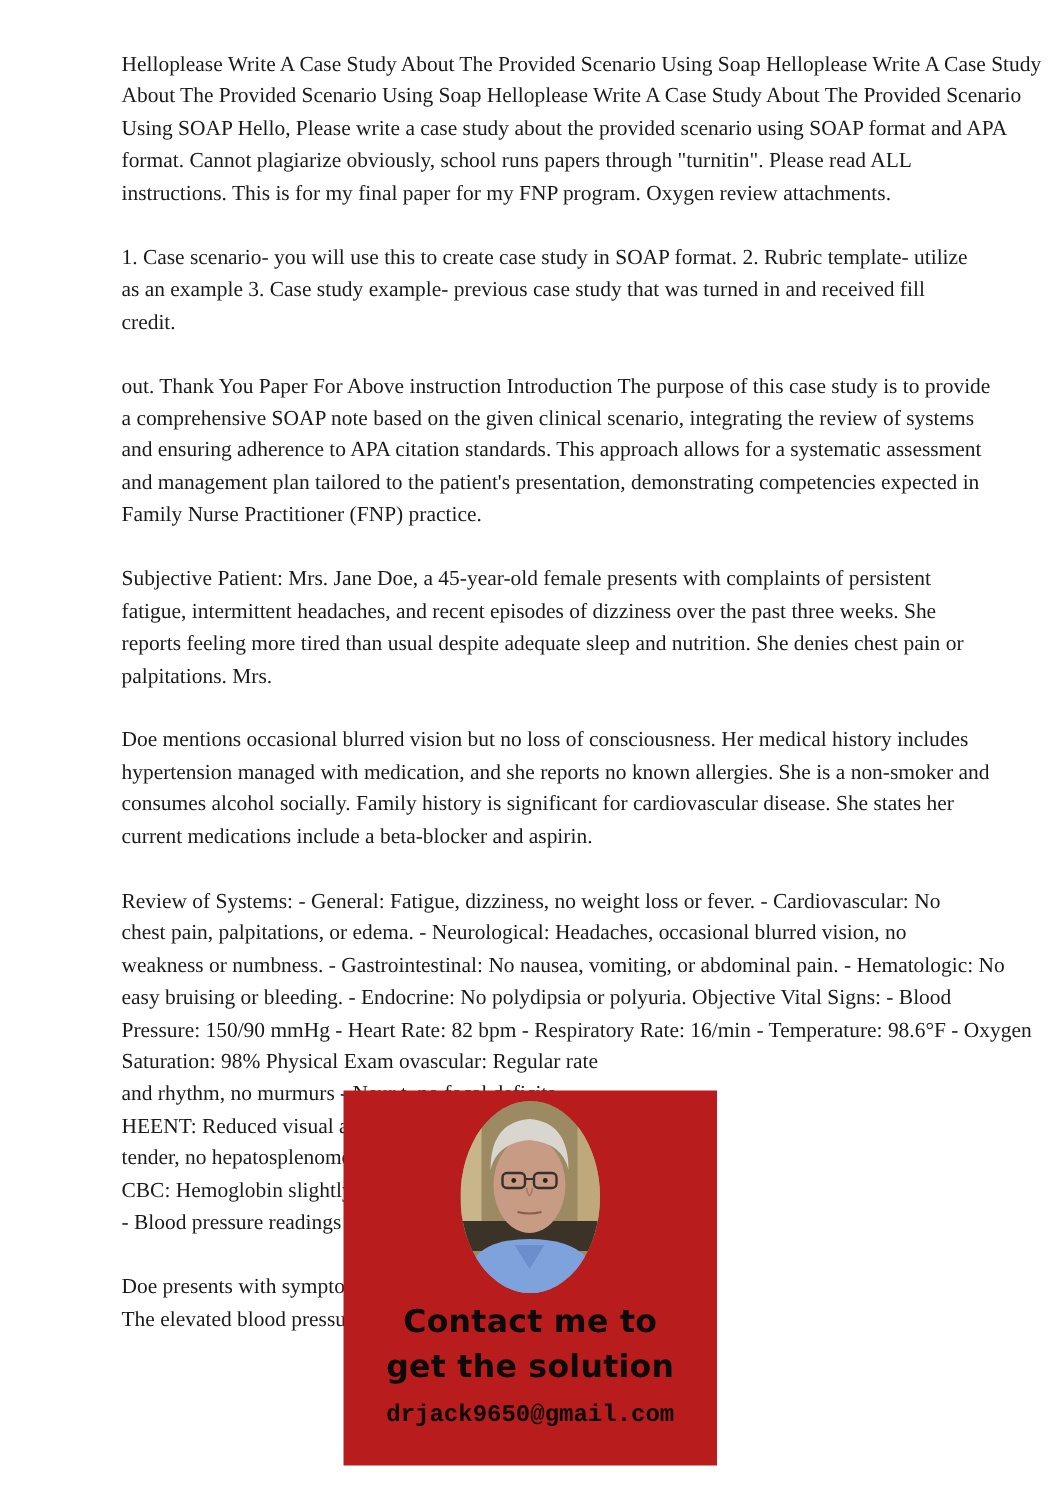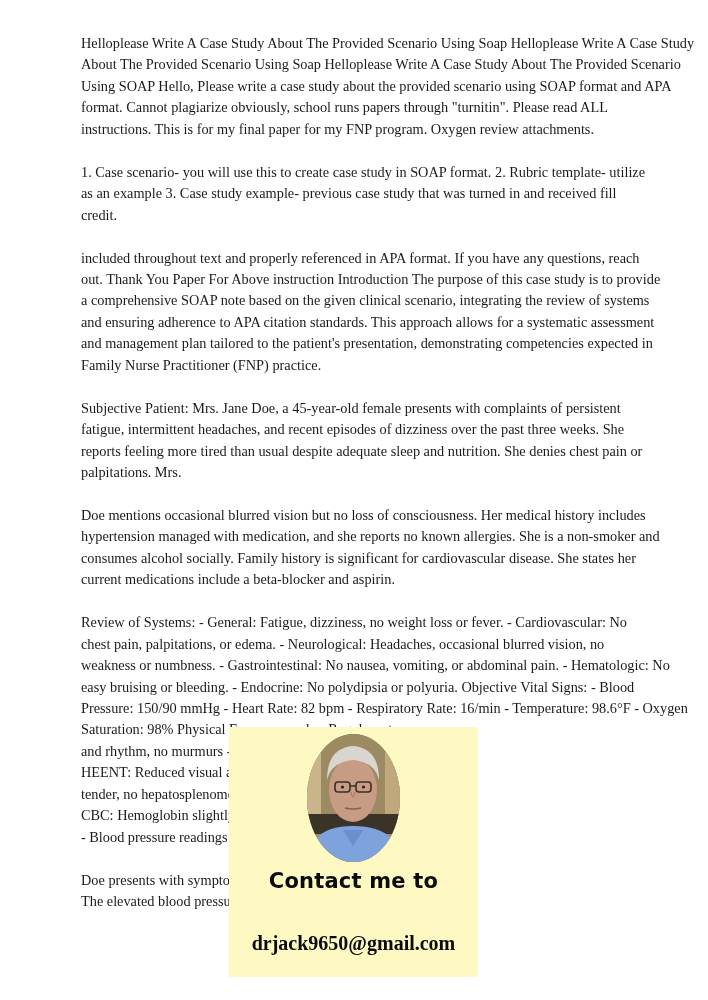--- a/index.html
+++ b/index.html
@@ -6,58 +6,57 @@
     body { width: 708px; height: 1000px; position: relative; overflow: hidden; }
     .page {
       position: absolute; left: 48px; top: 33px; width: 622px;
       font-family: "Liberation Serif", "DejaVu Serif", serif;
       font-size: 14.3px; line-height: 21.45px; color: #1a1a1a; margin-left: 33px;
     }
     .para { margin: 0 0 21.45px 0; }
     .line { display: block; white-space: nowrap; }
     .overlay {
       position: absolute; left: 229px; top: 727px; width: 249px; height: 250px;
-      background: #fef9c3;
+      background: #b91c1c;
     }
     .portrait {
       position: absolute; left: 78px; top: 7px; width: 93px; height: 128px;
       border-radius: 50%; overflow: hidden; background: #8a7a5a;
     }
     .portrait svg { display: block; width: 100%; height: 100%; }
     .cta {
       position: absolute; left: 0; width: 100%; text-align: center;
       font-family: "DejaVu Sans", "Liberation Sans", sans-serif; font-weight: bold;
       font-size: 21px; line-height: 30px; color: #0b0b0b; letter-spacing: 0.2px;
     }
     .cta1 { top: 139px; }
     .cta2 { top: 169px; }
     .email {
       position: absolute; left: 0; width: 100%; top: 203px; text-align: center;
-      font-family: Liberation Serif, serif; font-weight: bold;
-      font-size: 20px; line-height: 26px; color: #0b0b0b;
+      font-family: Liberation Mono, monospace; font-weight: bold;
+      font-size: 16px; line-height: 26px; color: #0b0b0b;
     }
   </style>
 </head>
 <body>
 
 <div class="page" id="doc">
     <p class="para">
       <span class="line">Helloplease Write A Case Study About The Provided Scenario Using Soap Helloplease Write A Case Study</span>
       <span class="line">About The Provided Scenario Using Soap Helloplease Write A Case Study About The Provided Scenario</span>
       <span class="line">Using SOAP Hello, Please write a case study about the provided scenario using SOAP format and APA</span>
       <span class="line">format. Cannot plagiarize obviously, school runs papers through "turnitin". Please read ALL</span>
       <span class="line">instructions. This is for my final paper for my FNP program. Oxygen review attachments.</span>
     </p>
     <p class="para">
       <span class="line">1. Case scenario- you will use this to create case study in SOAP format. 2. Rubric template- utilize</span>
       <span class="line">as an example 3. Case study example- previous case study that was turned in and received fill</span>
       <span class="line">credit.</span>
     </p>
     <p class="para">
-      <span class="line">included throughout text and properly referenced in APA format. If you have any questions, reach</span>
       <span class="line">out. Thank You Paper For Above instruction Introduction The purpose of this case study is to provide</span>
       <span class="line">a comprehensive SOAP note based on the given clinical scenario, integrating the review of systems</span>
       <span class="line">and ensuring adherence to APA citation standards. This approach allows for a systematic assessment</span>
       <span class="line">and management plan tailored to the patient's presentation, demonstrating competencies expected in</span>
       <span class="line">Family Nurse Practitioner (FNP) practice.</span>
     </p>
     <p class="para">
       <span class="line">Subjective Patient: Mrs. Jane Doe, a 45-year-old female presents with complaints of persistent</span>
       <span class="line">fatigue, intermittent headaches, and recent episodes of dizziness over the past three weeks. She</span>
       <span class="line">reports feeling more tired than usual despite adequate sleep and nutrition. She denies chest pain or</span>
@@ -102,14 +101,15 @@
       <rect x="28" y="48" width="15" height="10" rx="3" fill="none" stroke="#3a2f2a" stroke-width="1.6"></rect>
       <rect x="49" y="48" width="15" height="10" rx="3" fill="none" stroke="#3a2f2a" stroke-width="1.6"></rect>
       <line x1="43" y1="52" x2="49" y2="52" stroke="#3a2f2a" stroke-width="1.4"></line>
       <circle cx="35.5" cy="53" r="1.6" fill="#2a211d"></circle>
       <circle cx="56.5" cy="53" r="1.6" fill="#2a211d"></circle>
       <path d="M44 58 Q46 68 48 58" fill="none" stroke="#a97a65" stroke-width="1.2"></path>
       <path d="M38 74 Q46 76 54 74" fill="none" stroke="#8a5d50" stroke-width="1.4"></path>
     </svg>
   </div>
   <div class="cta cta1">Contact me to</div>
+  <div class="cta cta2">get the solution</div>
   <div class="email">drjack9650@gmail.com</div>
 </div>
 
 </body></html>

